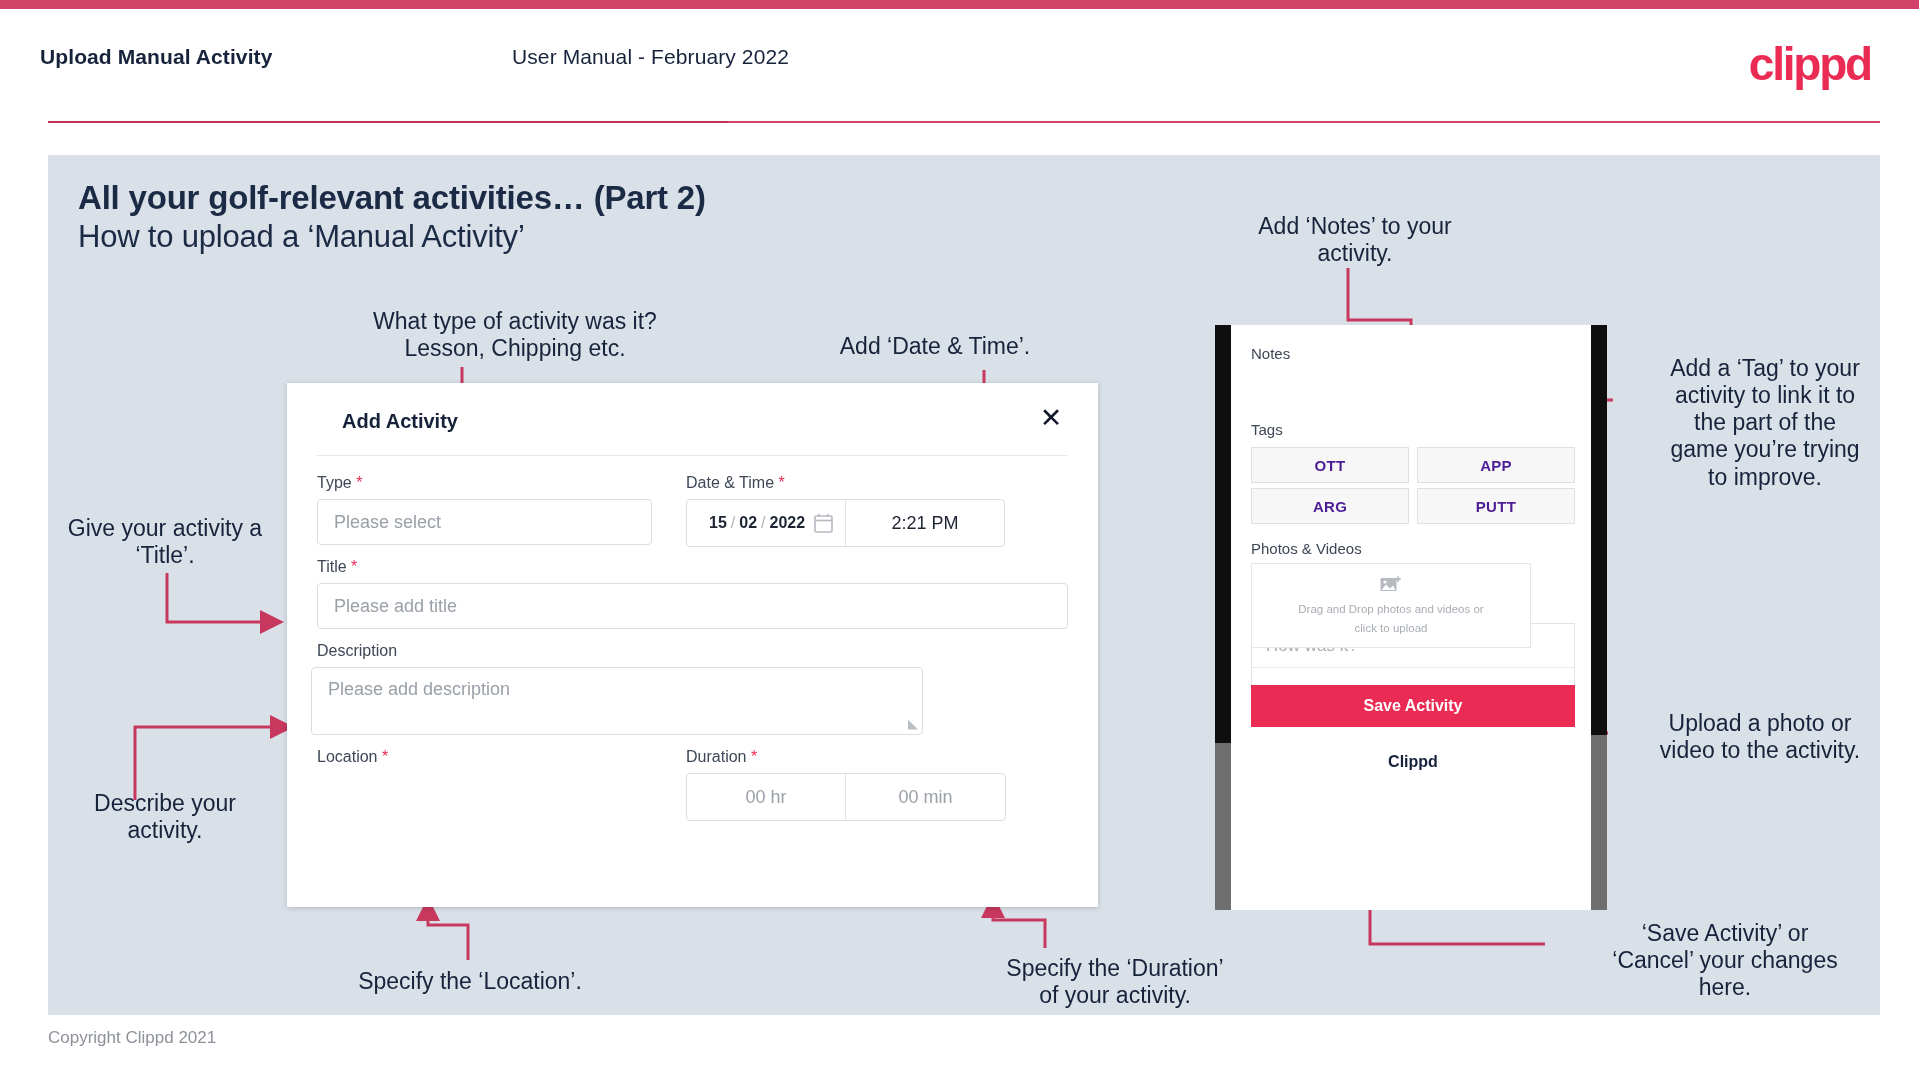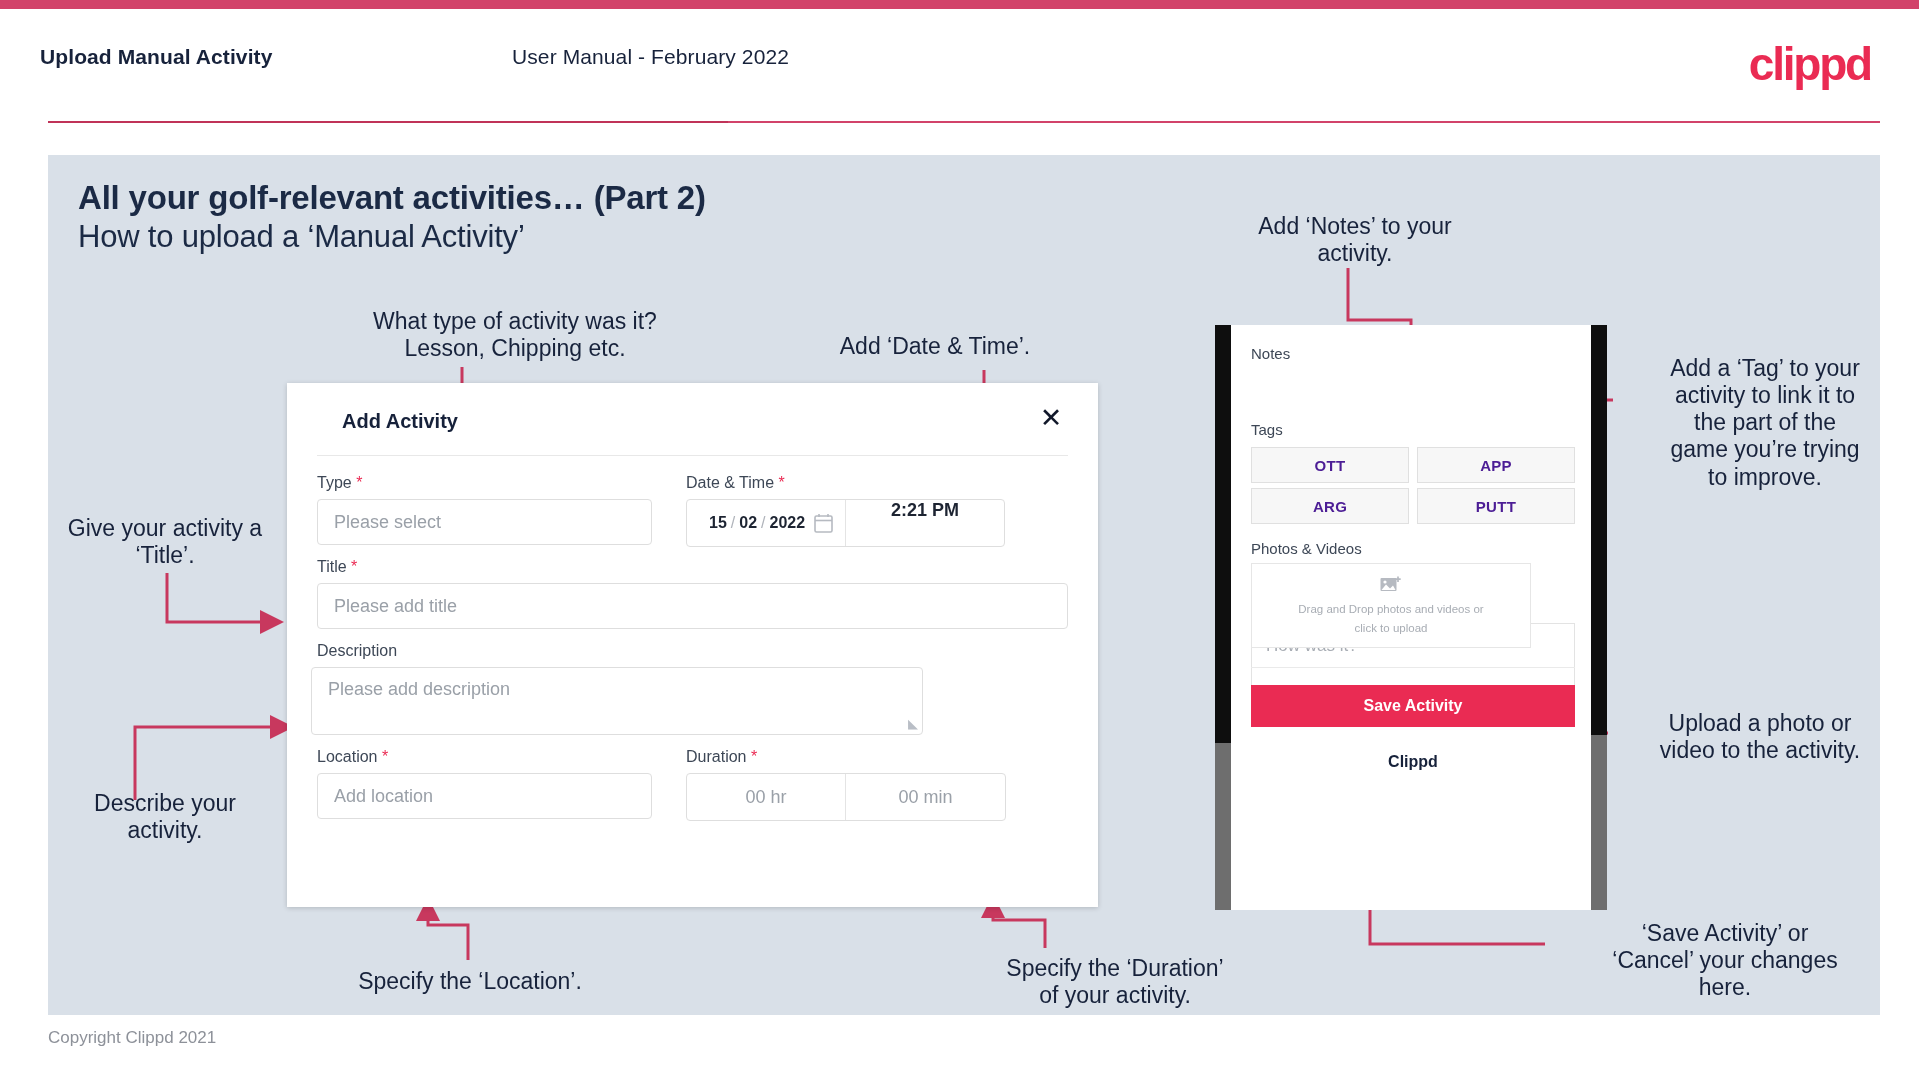--- a/index.html
+++ b/index.html
@@ -100,22 +100,22 @@
   }
 
   .dt-wrap { position: absolute; display: flex; border: 1px solid #dedede; border-radius: 4px; background:#fff; }
   .dt-date {
     width: 159px; height: 46px; display: flex; align-items: center; gap: 4px;
     padding-left: 22px; font-size: 16px; color: #1d2432; font-weight: 600;
     border-right: 1px solid #e4e4e4; position: relative;
   }
   .dt-date .sl { color:#b0b4bb; font-weight:400; }
   .dt-time {
-    width: 158px; height: 46px; display:flex; align-items:flex-start; justify-content:center;
-    font-size: 18px; color: #1d2432; font-weight: 700;
+    width: 158px; height: 46px; display:flex; align-items:center; justify-content:center;
+    font-size: 18px; color: #1d2432; font-weight: 400;
   }
   .cal-ico { position:absolute; right: 12px; top: 13px; }
 
   .dur-wrap { position: absolute; display: flex; border: 1px solid #dedede; border-radius: 4px; background:#fff; }
   .dur-cell {
     width: 159px; height: 46px; display:flex; align-items:center; justify-content:center;
     font-size: 18px; color: #9aa0a8;
   }
   .dur-cell.first { border-right: 1px solid #e4e4e4; }
 
@@ -307,23 +307,20 @@
     </div>
     <div class="input" style="left:24px; top:284px; width:612px; height:68px; align-items:flex-start;">
       <span class="ph" style="padding-top:11px;">Please add description</span>
       <span class="resize-grip">◢</span>
     </div>
 
     <div class="fld-label" style="left:30px; top:365px;">
       <span>Location</span>
       <span class="req">*</span>
     </div>
-    <div class="input" style="left:30px; top:390px; width:335px; height:46px;">
-      <span class="ph">Add location</span>
-    </div>
 
     <div class="fld-label" style="left:399px; top:365px;">
       <span>Duration</span>
       <span class="req">*</span>
     </div>
     <div class="dur-wrap" style="left:399px; top:390px;">
       <div class="dur-cell first">
         <span>00 hr</span>
       </div>
       <div class="dur-cell">

